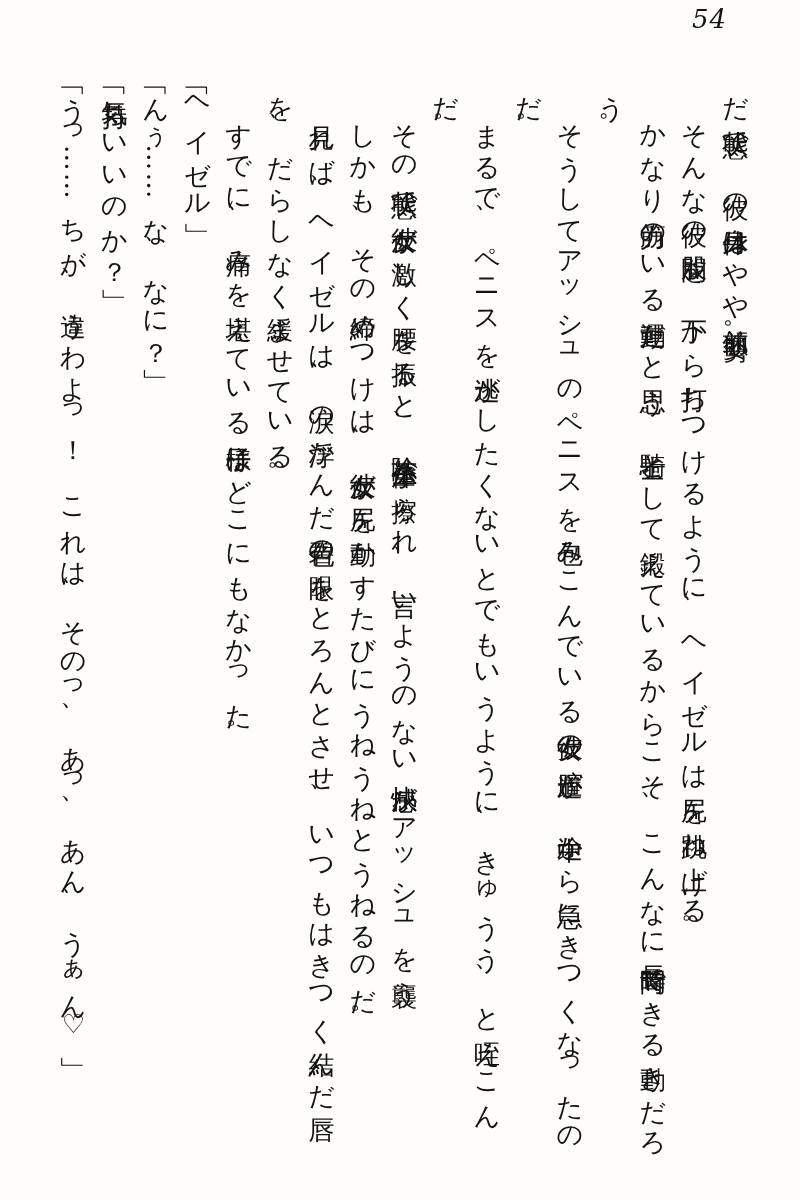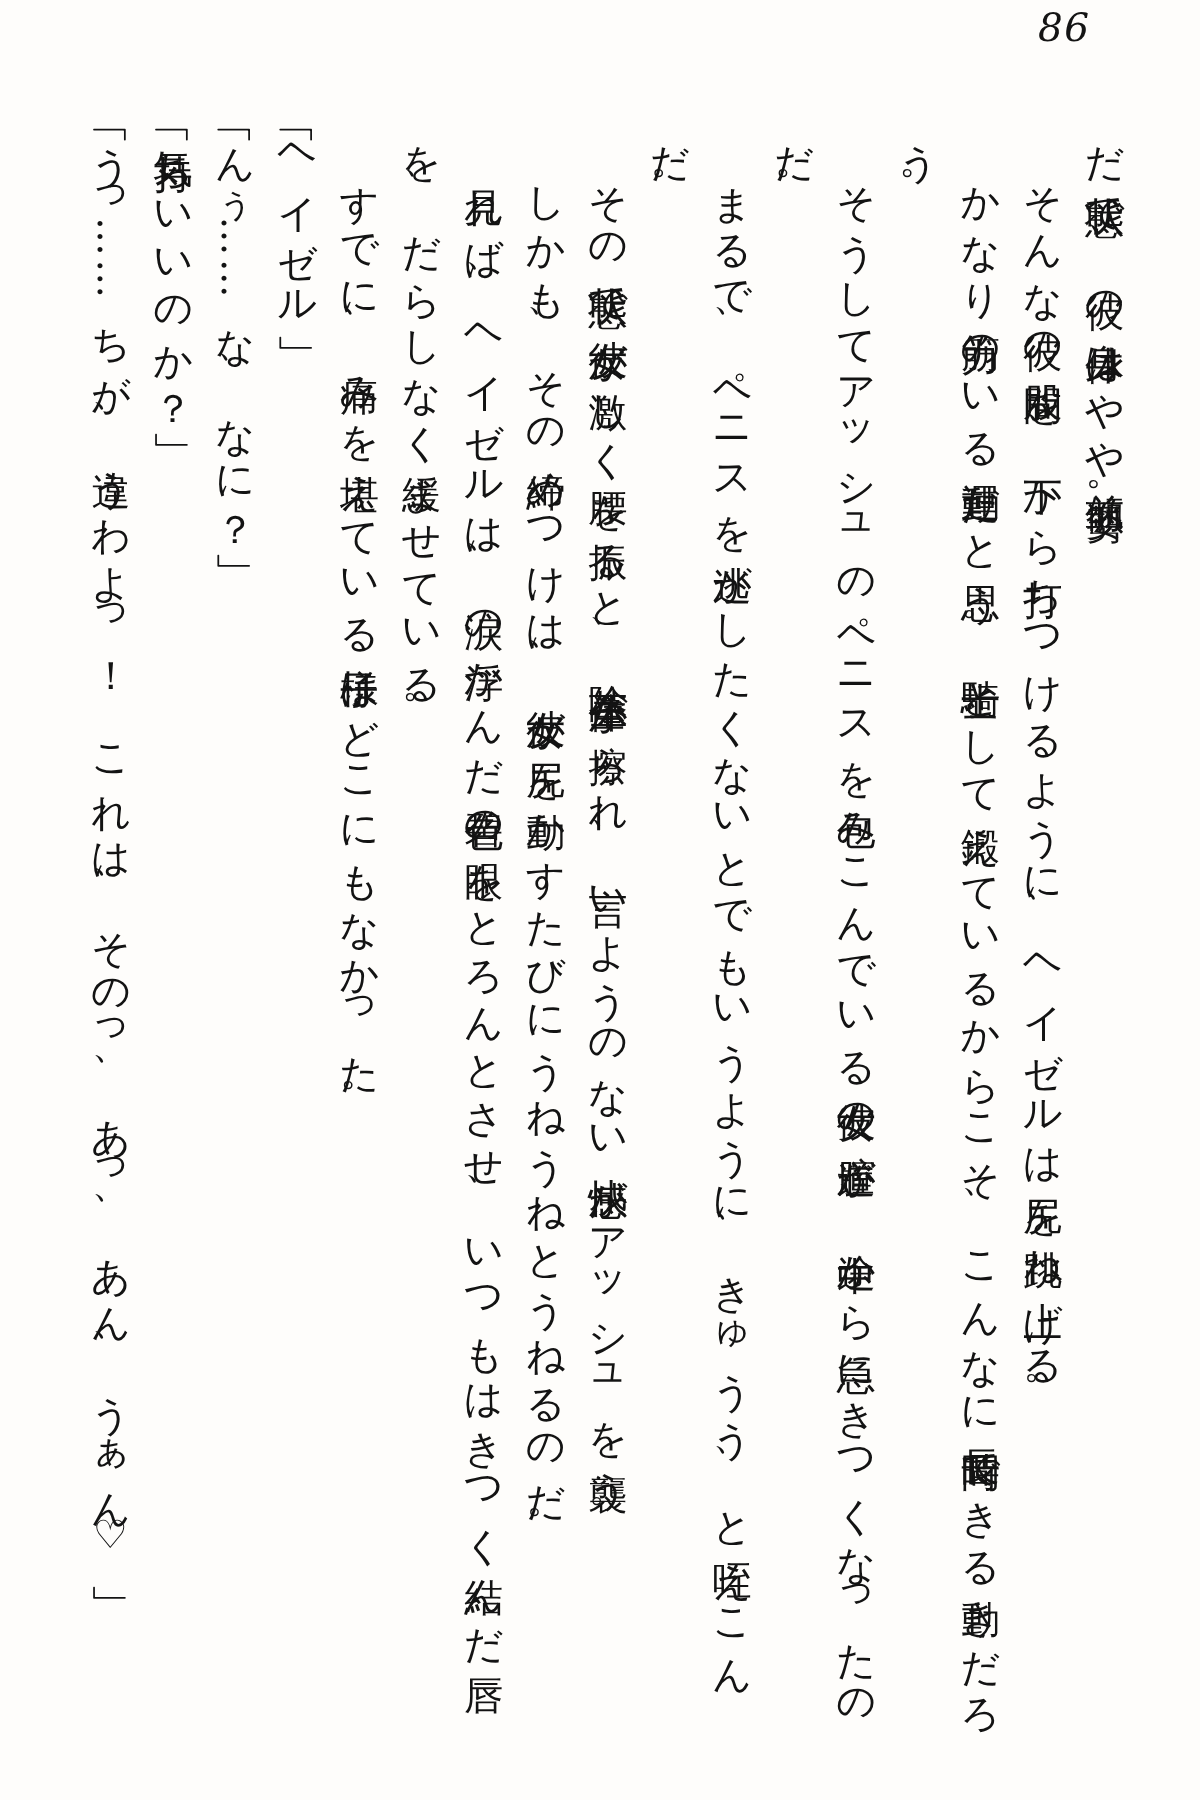--- a/index.html
+++ b/index.html
@@ -49,21 +49,21 @@
     text-indent: 0;
   }
   .text-block p.indent {
     text-indent: 28px;
   }
 </style>
 </head>
 <body>
 
 <div class="page">
-  <div class="page-number">86</div>
+  <div class="page-number">54</div>
 
   <div class="text-block">
       <p>だ状態で、彼の身体はやや前傾姿勢。</p>
       <p class="indent">そんな彼の股間を、下から打ちつけるように、ヘイゼルは尻を跳ね上げる。</p>
       <p class="indent">かなり筋力のいる運動だと思う。騎士として鍛えているからこそ、こんなに長時間できる動きだろう。</p>
       <p class="indent">そうしてアッシュのペニスを包みこんでいる彼女の膣道が、途中から急にきつくなったのだ。</p>
       <p class="indent">まるで、ペニスを逃がしたくないとでもいうように、きゅうう、と咥えこんだ。</p>
       <p class="indent">その状態で彼女が激しく腰を振ると、陰茎全体が擦られ、言いようのない快感がアッシュを襲う。</p>
       <p class="indent">しかも、その締めつけは、彼女が尻を動かすたびにうねうねとうねるのだ。</p>
       <p class="indent">見れば、ヘイゼルは、涙の浮かんだ碧色の眼をとろんとさせ、いつもはきつく結んだ唇を、だらしなく緩ませている。</p>

